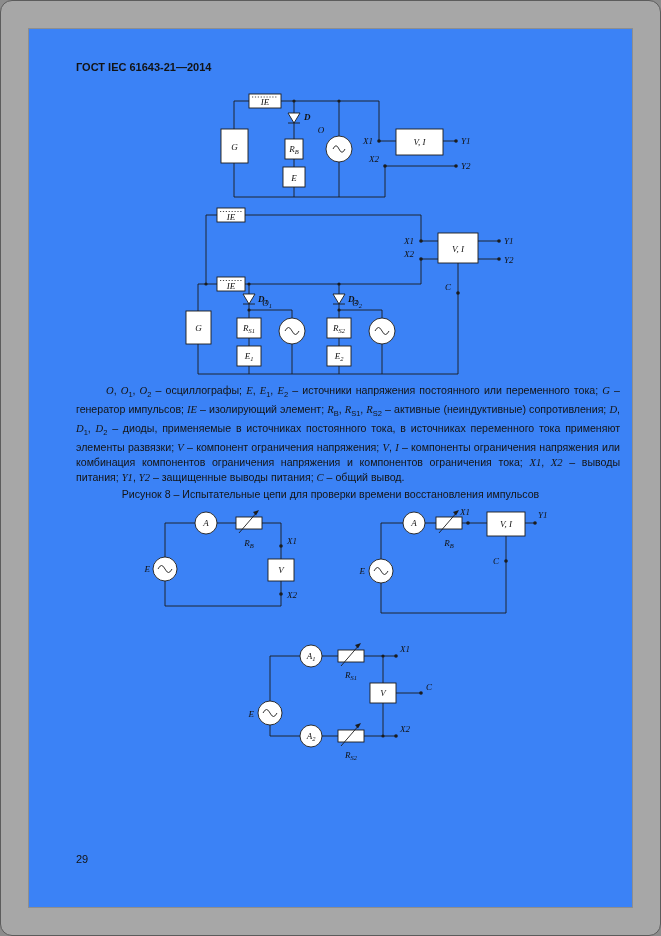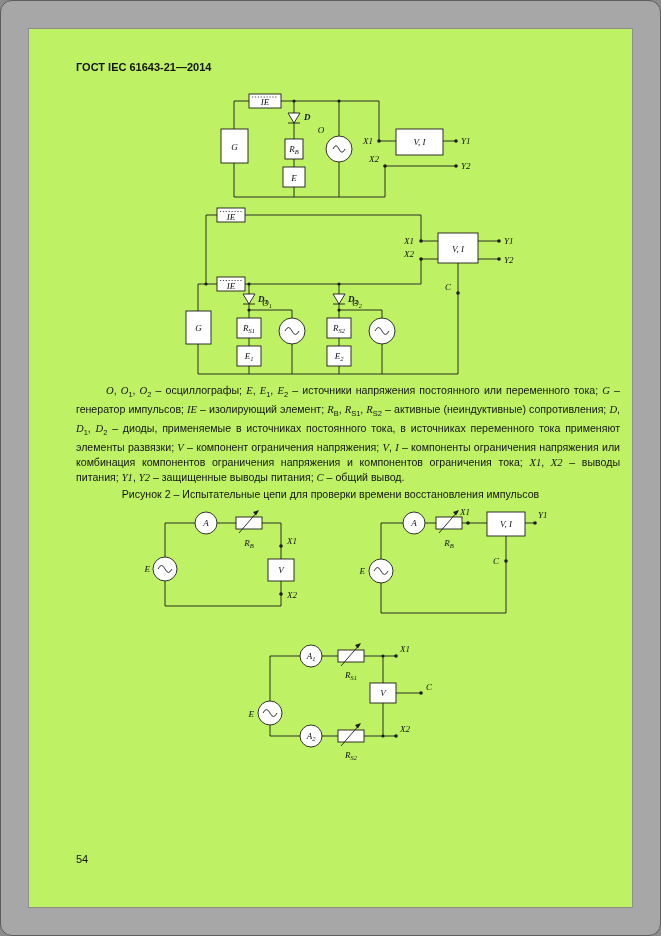--- a/index.html
+++ b/index.html
@@ -12,21 +12,21 @@
   }
   .outer-frame {
     position:absolute; inset:0;
     background:#a7a7a7;
     border-radius:12px;
     border:1px solid #5c5c5c;
   }
   .page {
     position:absolute; left:28px; top:28px;
     width:605px; height:880px;
-    background:#bef264;
+    background:#3b82f6;
     border:1px solid #8e8e8e;
   }
   .header {
     position:absolute; left:47px; top:32px;
     font-size:11px; font-weight:bold; color:#131313;
   }
   .legend {
     position:absolute; left:47px; top:354px; width:544px;
     font-size:10.6px; line-height:14px; text-align:justify;
     text-indent:30px; color:#141414;
@@ -161,21 +161,21 @@
     <text class="lbl" x="88" y="125" text-anchor="middle"><tspan>R</tspan><tspan class="sub" dy="2">S1</tspan></text>
     <text class="lbl" x="178" y="125" text-anchor="middle"><tspan>R</tspan><tspan class="sub" dy="2">S2</tspan></text>
     <text class="lbl" x="88" y="153" text-anchor="middle"><tspan>E</tspan><tspan class="sub" dy="2">1</tspan></text>
     <text class="lbl" x="178" y="153" text-anchor="middle"><tspan>E</tspan><tspan class="sub" dy="2">2</tspan></text>
     <text class="lbl" x="106" y="100" text-anchor="middle"><tspan>O</tspan><tspan class="sub" dy="2">1</tspan></text>
     <text class="lbl" x="196" y="100" text-anchor="middle"><tspan>O</tspan><tspan class="sub" dy="2">2</tspan></text>
   </svg>
 
   <div class="legend"><i>O</i>, <i>O</i><sub>1</sub>, <i>O</i><sub>2</sub> – осциллографы; <i>E</i>, <i>E</i><sub>1</sub>, <i>E</i><sub>2</sub> – источники напряжения постоянного или переменного тока; <i>G</i> – генератор импульсов; <i>IE</i> – изолирующий элемент; <i>R</i><sub>B</sub>, <i>R</i><sub>S1</sub>, <i>R</i><sub>S2</sub> – активные (неиндуктивные) сопротивления; <i>D</i>, <i>D</i><sub>1</sub>, <i>D</i><sub>2</sub> – диоды, применяемые в источниках постоянного тока, в источниках переменного тока применяют элементы развязки; <i>V</i> – компонент ограничения напряжения; <i>V</i>, <i>I</i> – компоненты ограничения напряжения или комбинация компонентов ограничения напряжения и компонентов ограничения тока; <i>X1</i>, <i>X2</i> – выводы питания; <i>Y1</i>, <i>Y2</i> – защищенные выводы питания; <i>C</i> – общий вывод.</div>
 
-  <div class="caption">Рисунок 2 – Испытательные цепи для проверки времени восстановления импульсов</div>
+  <div class="caption">Рисунок 8 – Испытательные цепи для проверки времени восстановления импульсов</div>
 
   <svg class="svg3a" width="170" height="112" viewBox="0 0 170 112">
     <g>
       <path class="wire" d="M24,51 L24,17 L140,17 L140,100 L24,100 L24,75"></path>
     </g>
     <circle class="box" cx="24" cy="63" r="12"></circle>
     <path class="wire" d="M17,63 Q20.5,56 24,63 T31,63"></path>
     <circle class="box" cx="65" cy="17" r="11"></circle>
     <rect class="box" x="95" y="11" width="26" height="12"></rect>
     <line class="wire" x1="98" y1="27" x2="117" y2="5"></line>
@@ -250,15 +250,15 @@
     <text class="lbl" x="65" y="26" text-anchor="middle"><tspan>A</tspan><tspan class="sub" dy="2">1</tspan></text>
     <text class="lbl" x="105" y="45" text-anchor="middle"><tspan>R</tspan><tspan class="sub" dy="2">S1</tspan></text>
     <text class="lbl" x="154" y="19">X1</text>
     <text class="lbl" x="137" y="63" text-anchor="middle">V</text>
     <text class="lbl" x="180" y="57">C</text>
     <text class="lbl" x="65" y="106" text-anchor="middle"><tspan>A</tspan><tspan class="sub" dy="2">2</tspan></text>
     <text class="lbl" x="105" y="125" text-anchor="middle"><tspan>R</tspan><tspan class="sub" dy="2">S2</tspan></text>
     <text class="lbl" x="154" y="99">X2</text>
   </svg>
 
-  <div class="pagenum">54</div>
+  <div class="pagenum">29</div>
 
 </div>
 
 </body></html>

